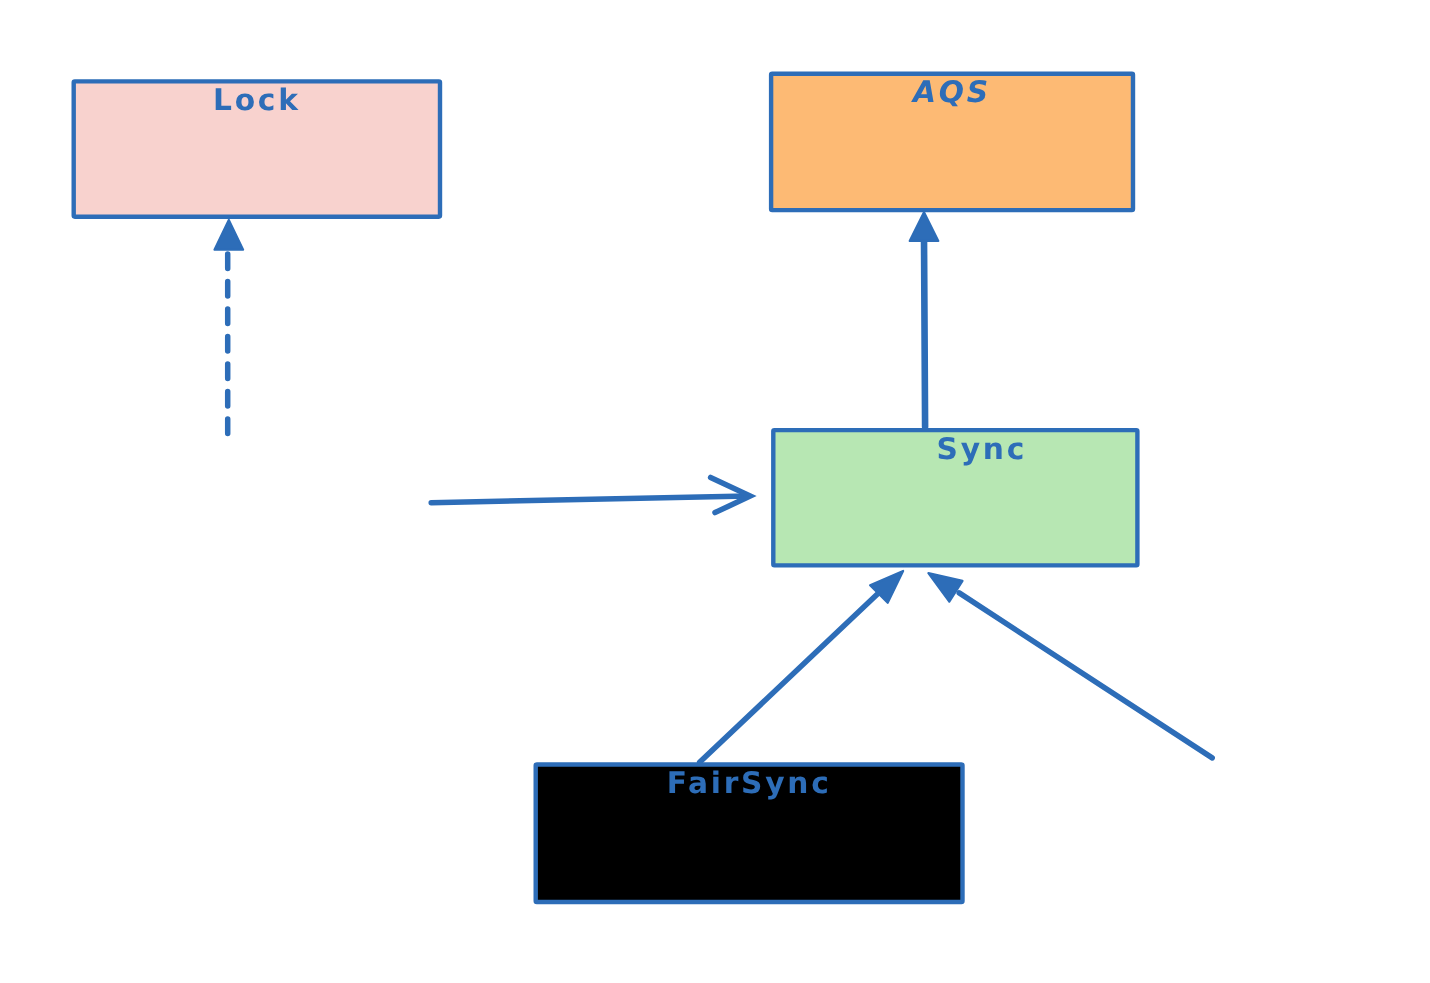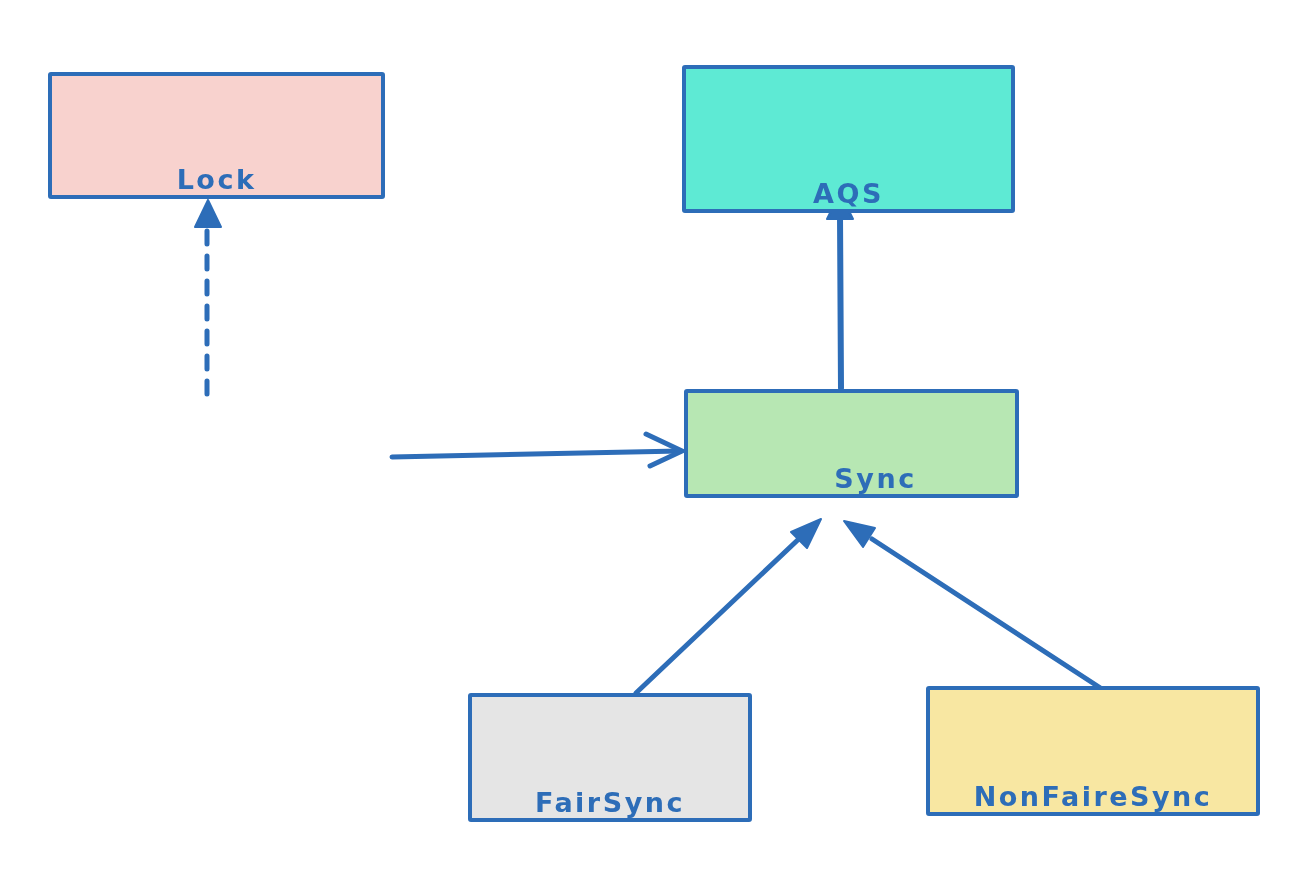--- a/index.html
+++ b/index.html
@@ -38,22 +38,23 @@
     stroke:var(--stroke);
     fill:none;
     stroke-linecap:round;
   }
   .node{
     position:absolute;
     box-sizing:border-box;
     border:4px solid var(--stroke);
     border-radius:3px;
     display:flex;
-    align-items:flex-end;
+    align-items:flex-start;
     justify-content:center;
+    margin-left:17px;
   }
   .node .label{
     color:var(--text);
     font-size:27px;
     font-weight:600;
     letter-spacing:2.5px;
     font-family:"DejaVu Sans", cursive;
     user-select:none;
   }
   .watermark{
@@ -97,31 +98,28 @@
     <g>
       <line class="shaft" x1="1102" y1="689" x2="872" y2="539" stroke-width="5"></line>
       <polygon class="head-fill" points="844,521 875,528 863,547"></polygon>
     </g>
   </svg>
 
   <div class="node" style="left: 48px; top: 72px; width: 337px; height: 127px; background: rgb(248, 210, 206);">
     <span class="label">Lock</span>
   </div>
 
-  <div class="node" style="left: 682px; top: 65px; width: 333px; height: 148px; background: #5eead4;">
+  <div class="node" style="left: 682px; top: 65px; width: 333px; height: 128px; background: #fdba74; font-style: italic;">
     <span class="label">AQS</span>
   </div>
 
 
-  <div class="node" style="left: 684px; top: 389px; width: 335px; height: 109px; background: rgb(183, 231, 179); padding-left: 48px;">
+  <div class="node" style="left: 684px; top: 389px; width: 335px; height: 127px; background: rgb(183, 231, 179); padding-left: 48px;">
     <span class="label">Sync</span>
   </div>
 
-  <div class="node" style="left: 468px; top: 693px; width: 284px; height: 129px; background: #e5e5e5;">
+  <div class="node" style="left: 468px; top: 693px; width: 392px; height: 129px; background: #000000;">
     <span class="label">FairSync</span>
   </div>
 
-  <div class="node" style="left: 926px; top: 686px; width: 334px; height: 130px; background: rgb(248, 231, 162);">
-    <span class="label">NonFaireSync</span>
-  </div>
 
 
 </div>
 
 </body></html>

